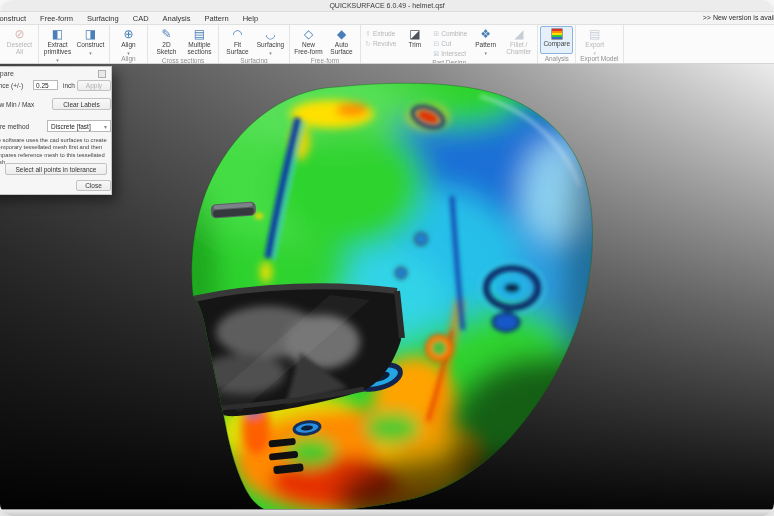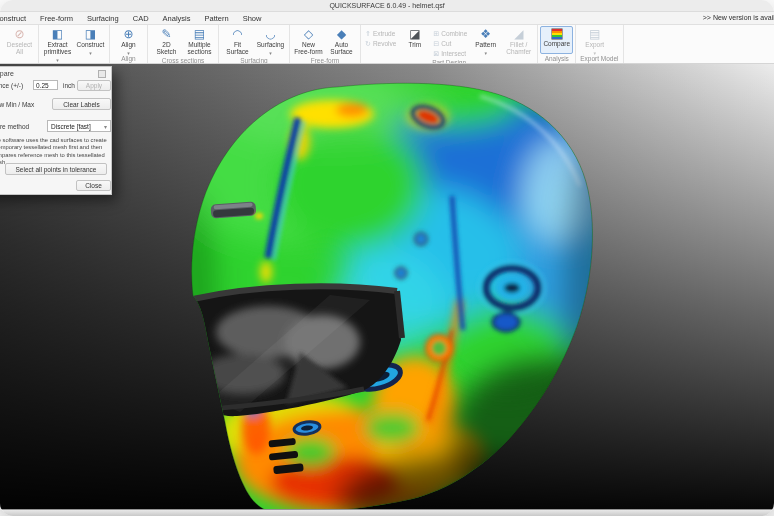--- a/index.html
+++ b/index.html
@@ -87,21 +87,21 @@
   </div>
 
   <div class="menu-bar">
     <div class="menu-items">
         <div class="menu-item">Construct</div>
         <div class="menu-item">Free-form</div>
         <div class="menu-item">Surfacing</div>
         <div class="menu-item">CAD</div>
         <div class="menu-item">Analysis</div>
         <div class="menu-item">Pattern</div>
-        <div class="menu-item">Show</div>
+        <div class="menu-item">Help</div>
       </div>
     <span class="update-link">&gt;&gt; New version is available</span>
   </div>
 
   <div class="ribbon">
       <div class="rib-group">
         <div class="rib-items">
           <div class="rib-btn disabled deselect">
             <span class="rib-ic">⊘</span>
             <div class="rib-label">Deselect

